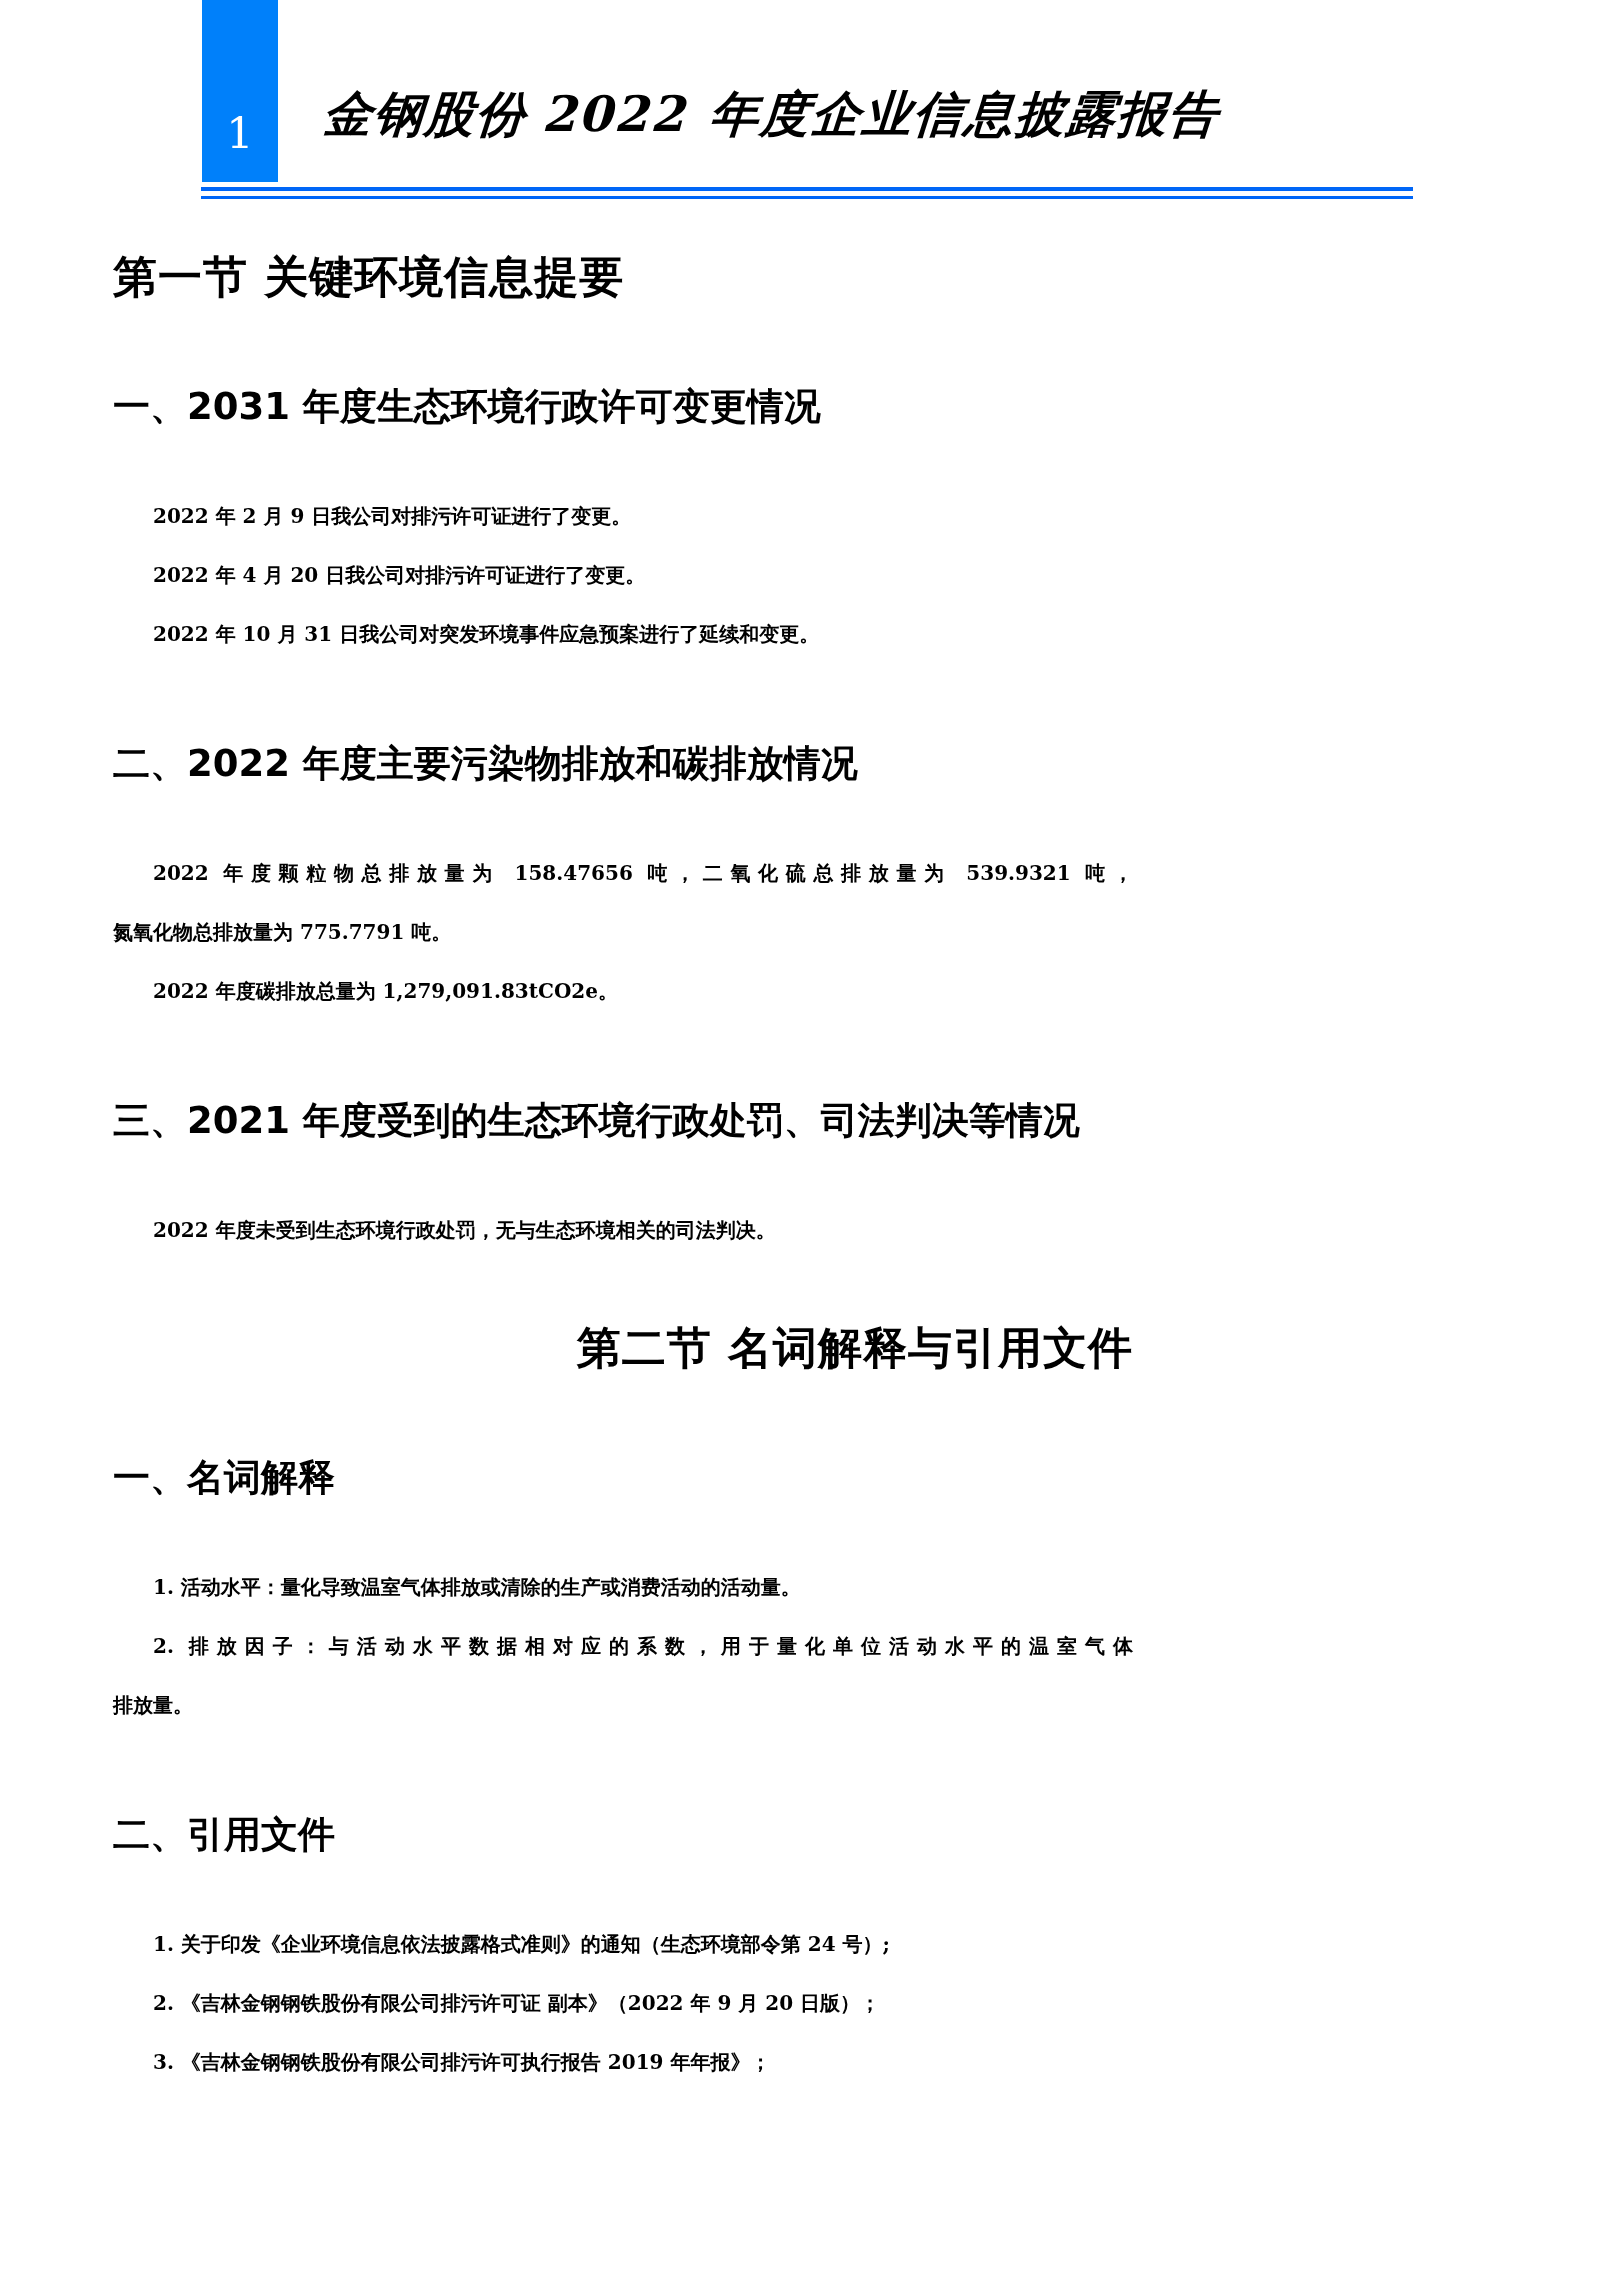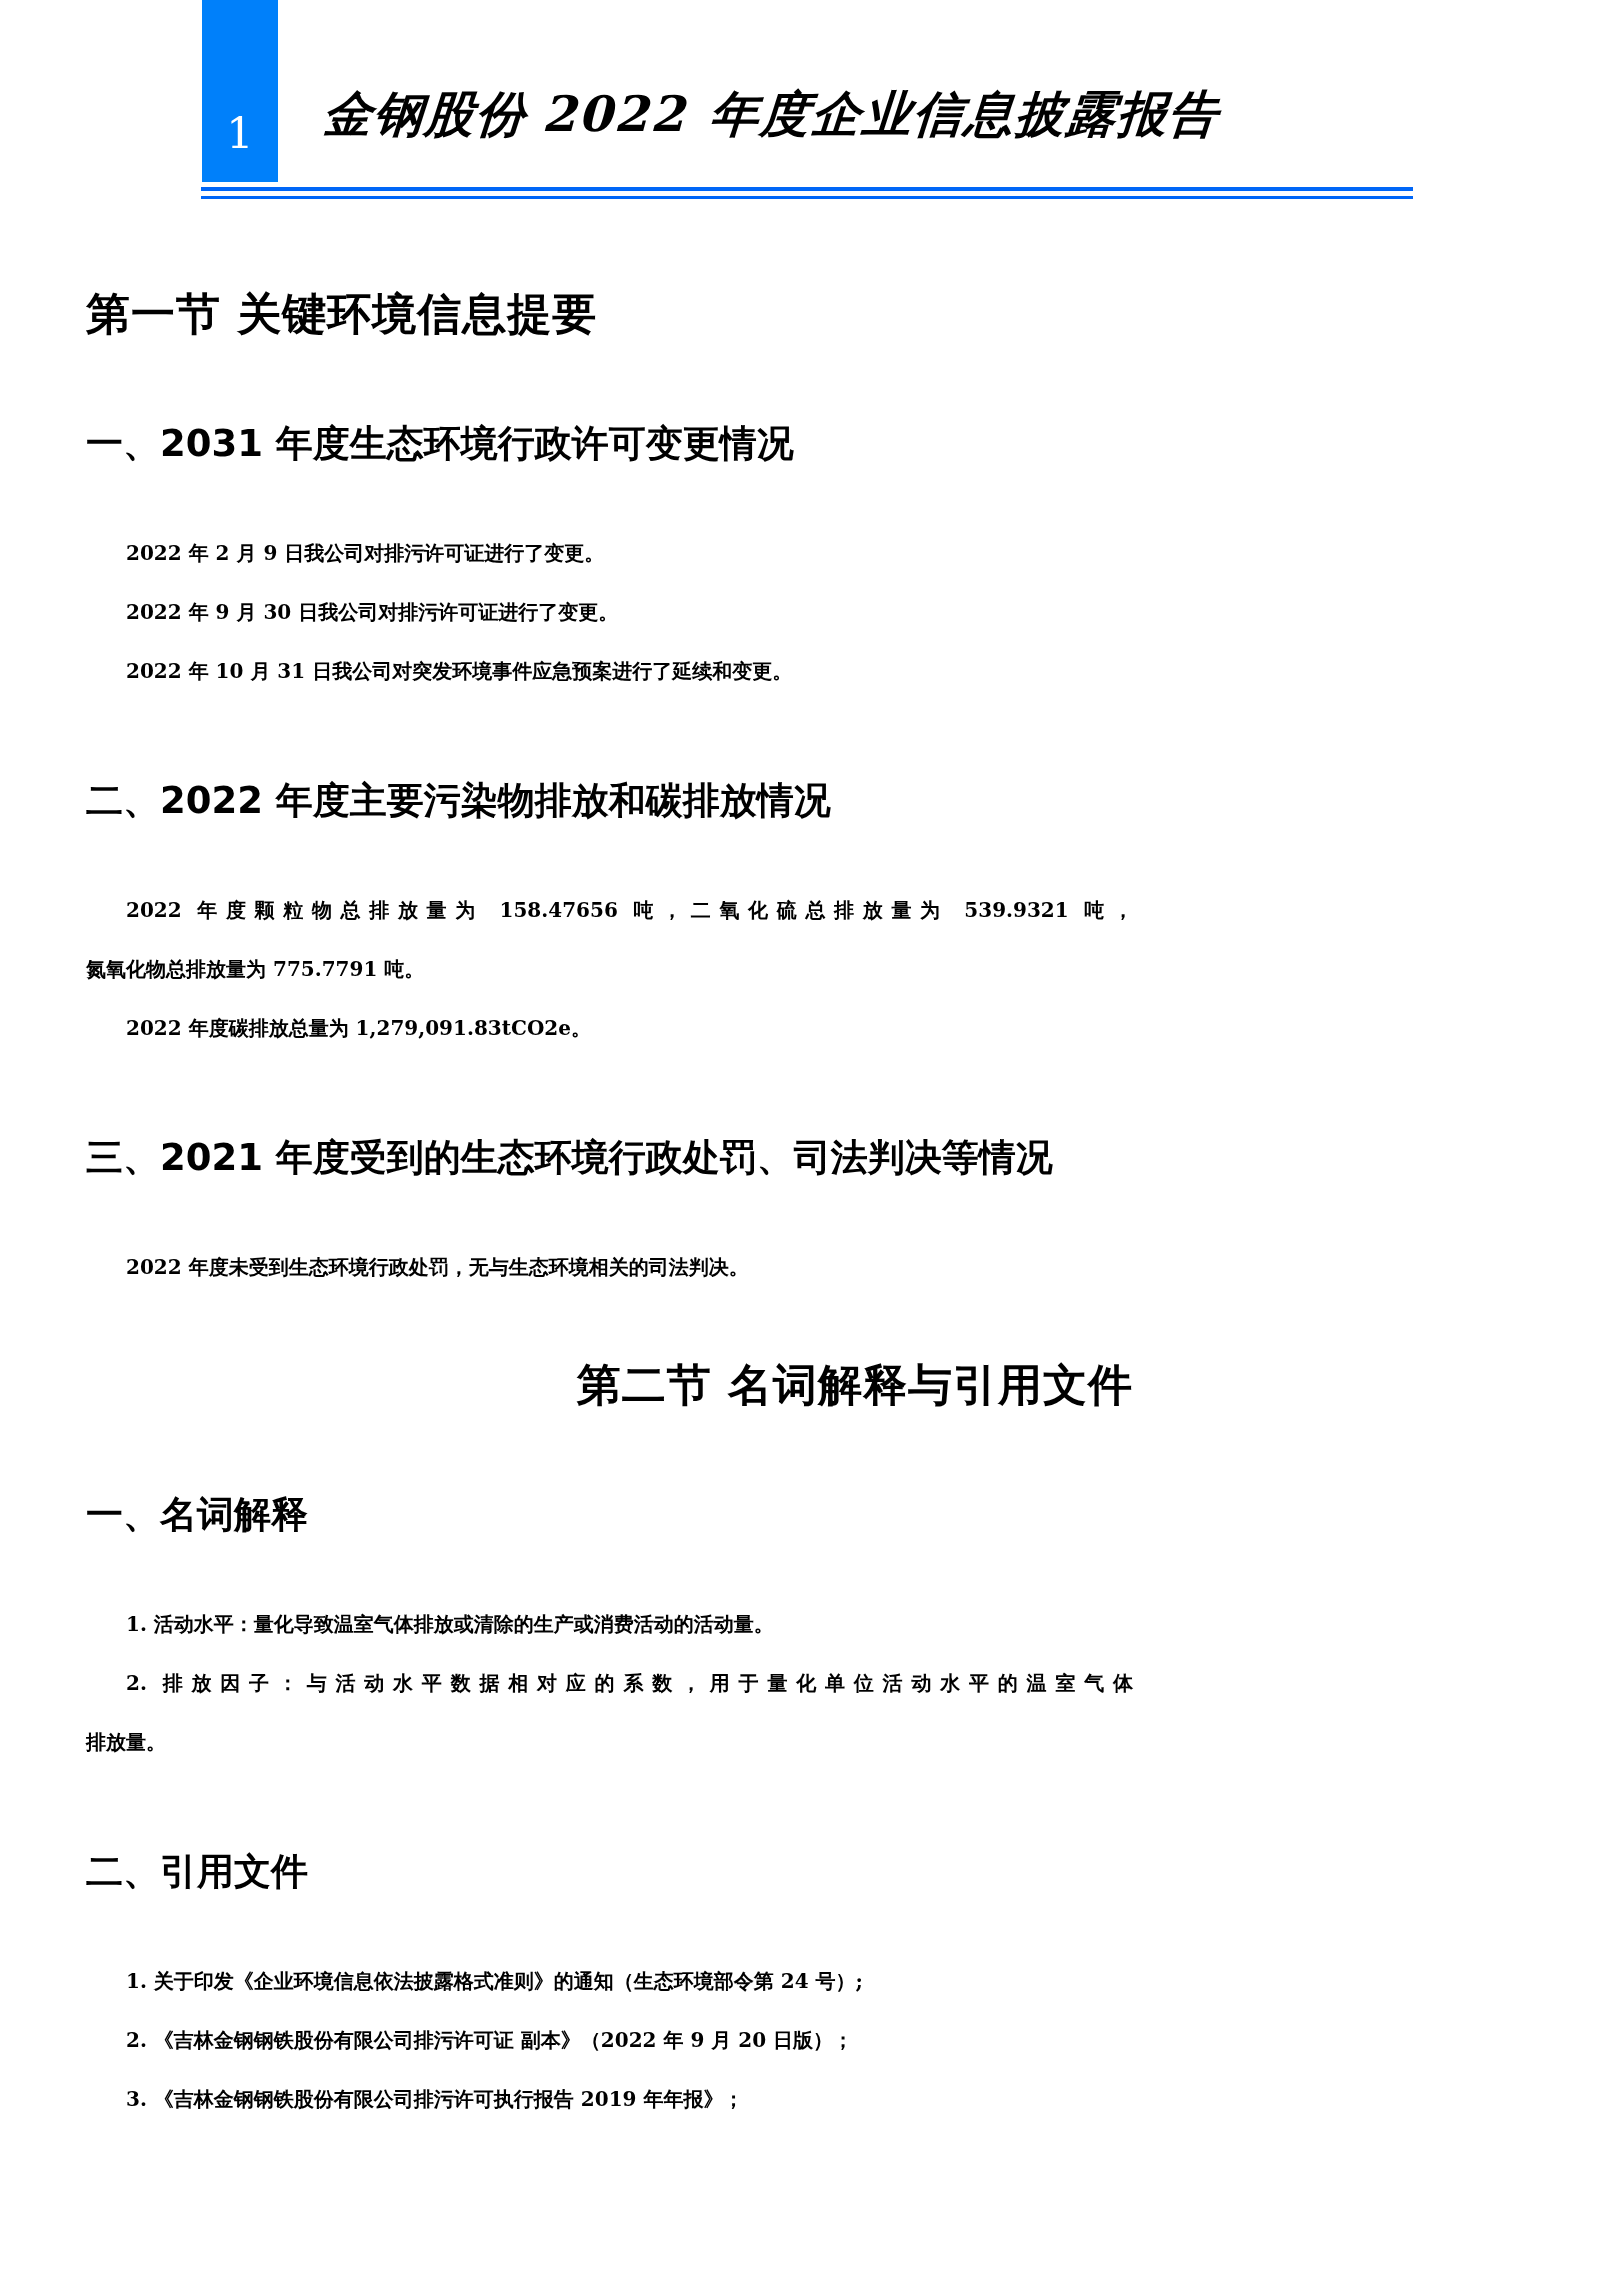--- a/index.html
+++ b/index.html
@@ -49,22 +49,21 @@
     width: 1212px; height: 11.8px;
     border-top: 4.9px solid #0066f7;
     border-bottom: 3.9px solid #0066f7;
   }
 
   
   .content {
     position: absolute;
     top: 199px; left: 0;
     width: 1290px;
-    padding: 0 157px 0 86px;
-    margin-top: 37px;
+    padding: 0 157px 0 113px;
   }
   h2.sec-title {
     font-size: 44px;
     line-height: 61px;
     font-weight: bold;
     margin-top: 47px;
     font-family: "DejaVu Sans", "Liberation Sans", sans-serif;
     letter-spacing: 1px;
   }
   h2.sec-title-2 { margin-top: 57px; text-align: right; }
@@ -99,21 +98,21 @@
 <div class="header-title">金钢股份 2022 年度企业信息披露报告</div>
 <div class="header-rule"></div>
 
 <div class="content">
 
   <h2 class="sec-title">第一节 关键环境信息提要</h2>
 
   <h3 class="sub-heading">一、2031 年度生态环境行政许可变更情况</h3>
   <div class="para-block">
     <p class="body-line">2022 年 2 月 9 日我公司对排污许可证进行了变更。</p>
-    <p class="body-line">2022 年 9 月 30 日我公司对排污许可证进行了变更。</p>
+    <p class="body-line">2022 年 4 月 20 日我公司对排污许可证进行了变更。</p>
     <p class="body-line">2022 年 10 月 31 日我公司对突发环境事件应急预案进行了延续和变更。</p>
   </div>
 
   <h3 class="sub-heading">二、2022 年度主要污染物排放和碳排放情况</h3>
   <div class="para-block">
     <p class="body-line stretch">2022 年度颗粒物总排放量为 158.47656 吨，二氧化硫总排放量为 539.9321 吨，</p>
     <p class="body-line cont">氮氧化物总排放量为 775.7791 吨。</p>
     <p class="body-line">2022 年度碳排放总量为 1,279,091.83tCO2e。</p>
   </div>
 

